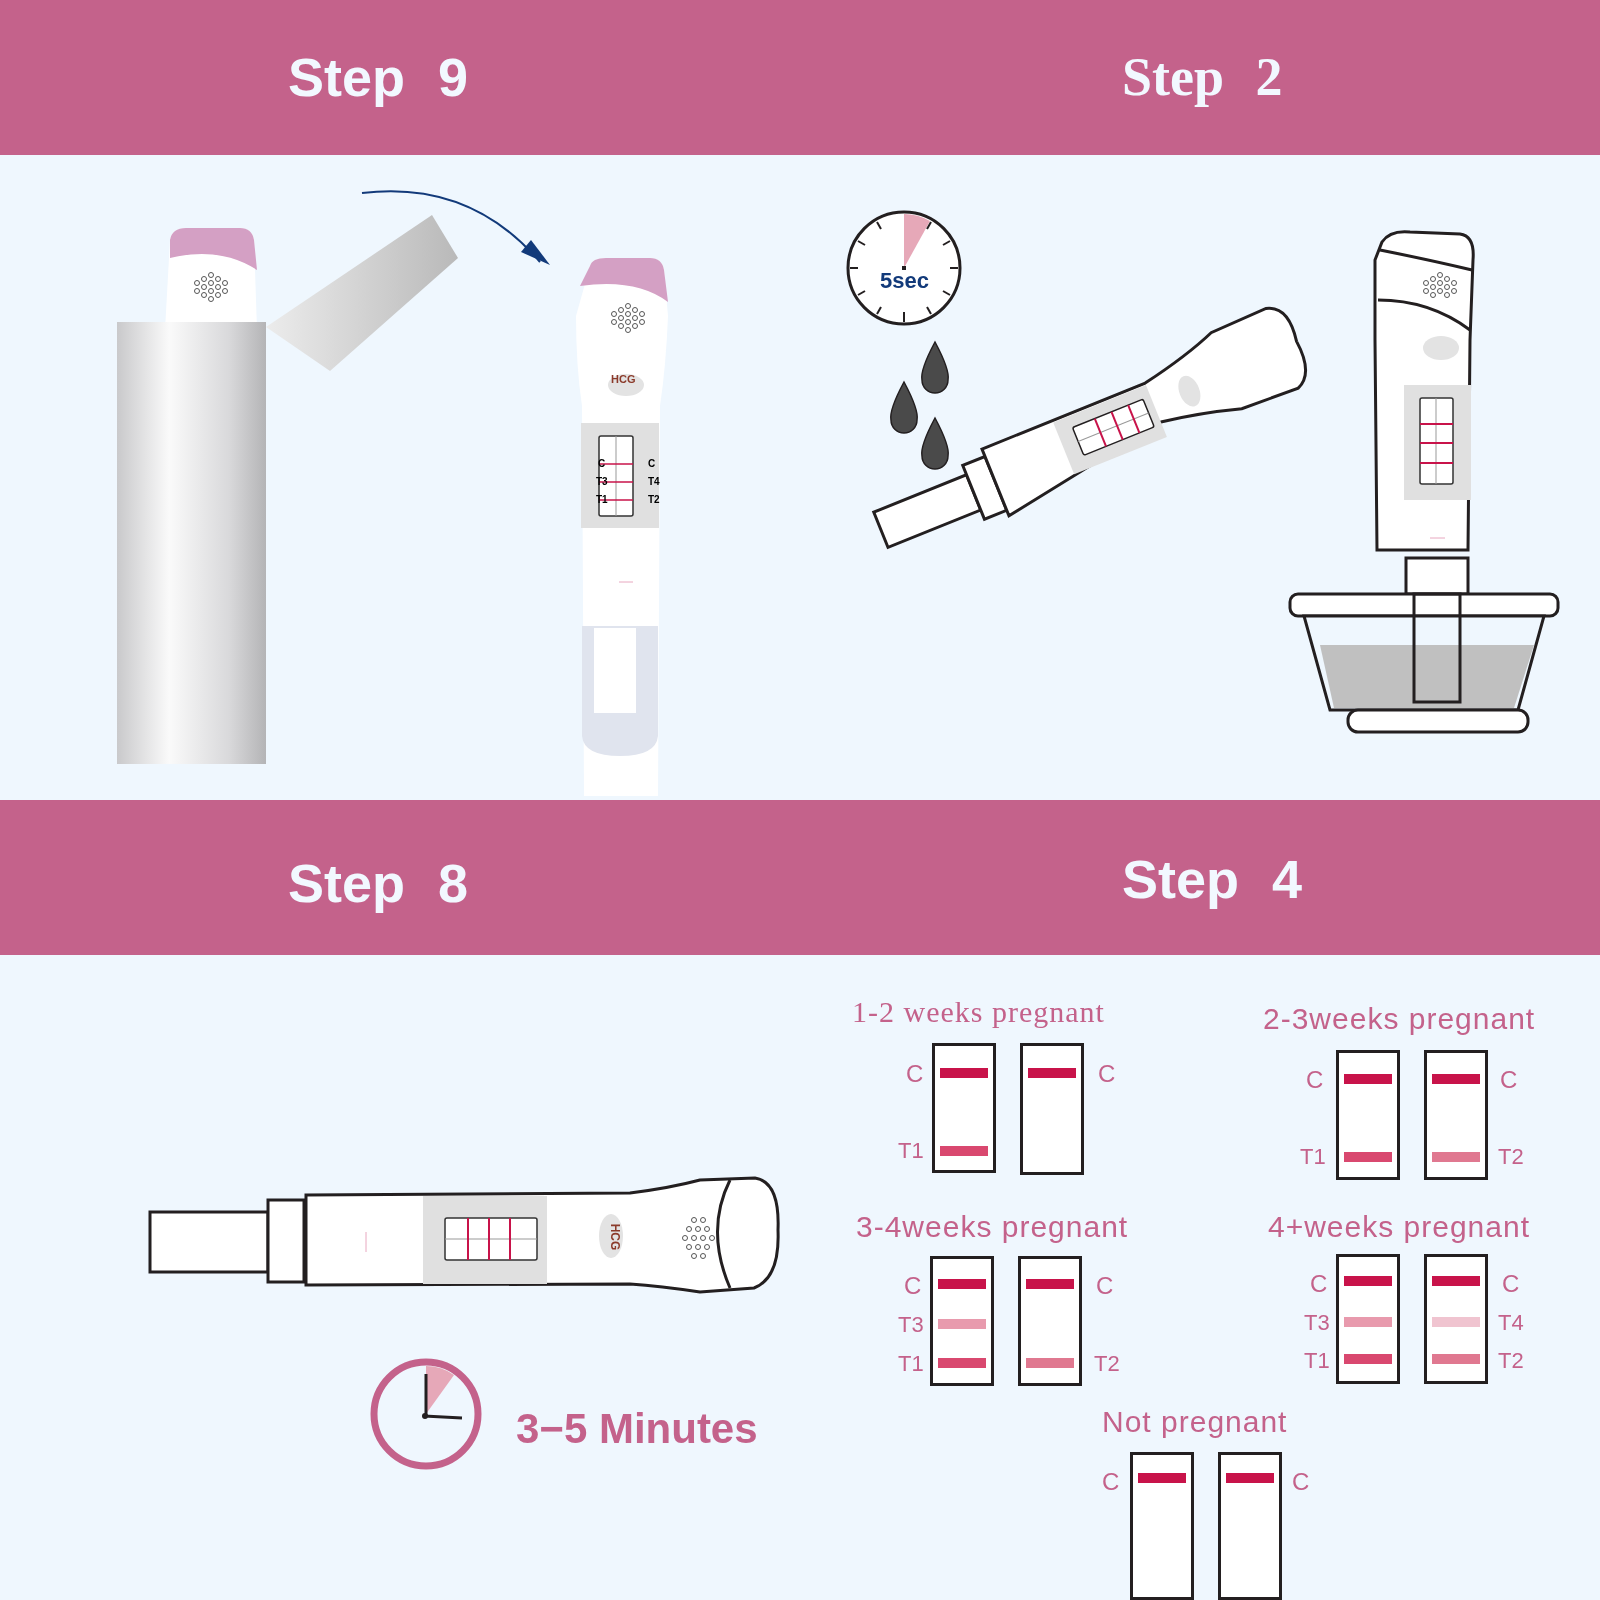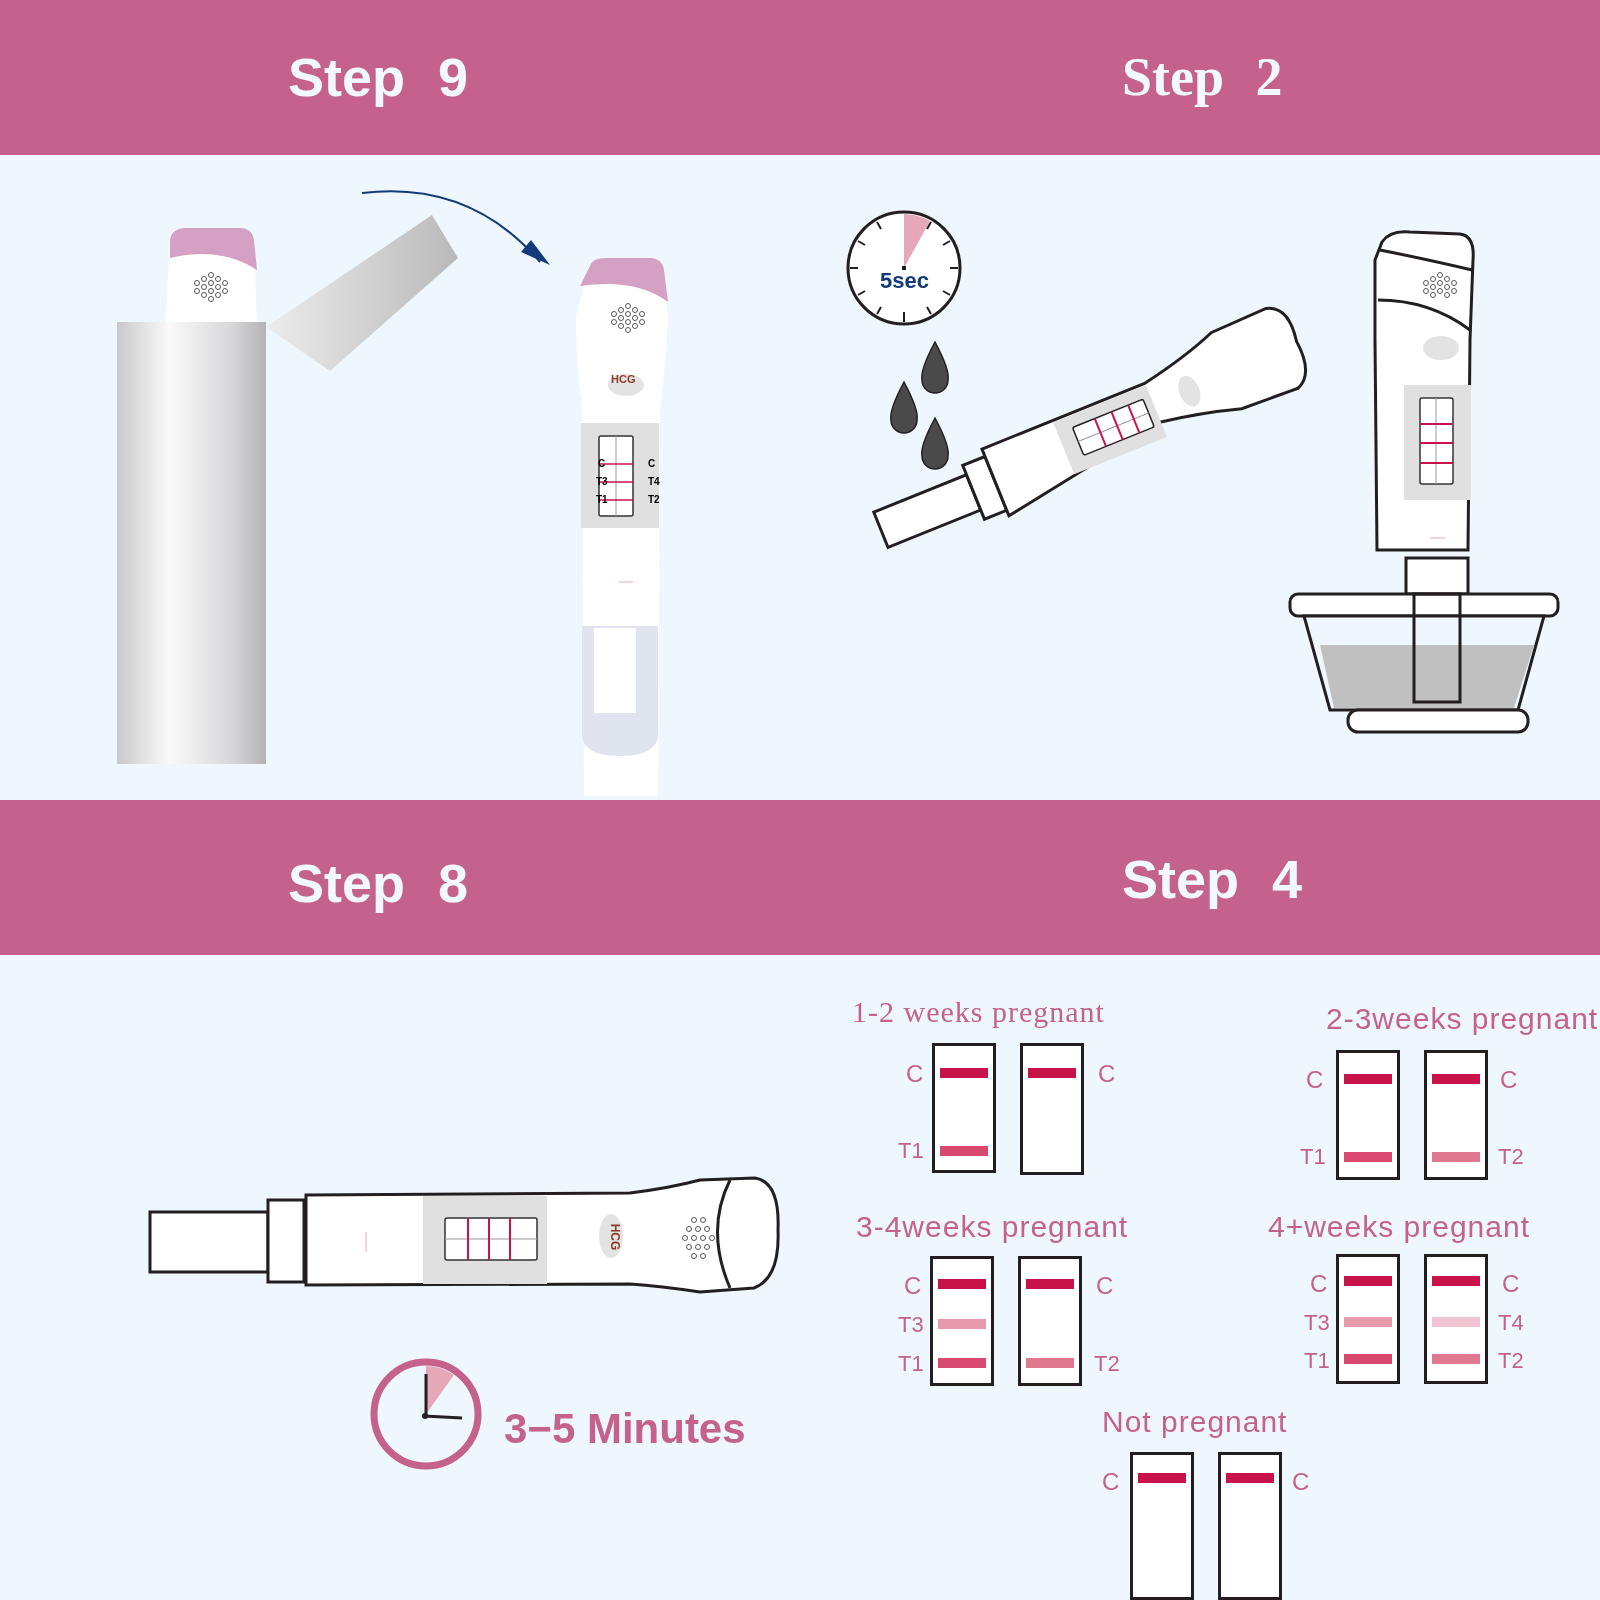--- a/index.html
+++ b/index.html
@@ -220,38 +220,38 @@
   </svg>
   <div class="abs" style="left:602px;top:1230px;font-size:12px;color:#8b3a2a;font-weight:bold;transform:rotate(90deg);">HCG</div>
 
   <svg width="120" height="120" style="left:370px;top:1358px;">
     <circle cx="56" cy="56" r="52" fill="none" stroke="#c4628b" stroke-width="7"></circle>
     <path d="M56 56 L56 8 A48 48 0 0 1 84 17 Z" fill="#e6a8b8"></path>
     <line x1="56" y1="58" x2="56" y2="16" stroke="#231f20" stroke-width="3"></line>
     <line x1="54" y1="58" x2="92" y2="60" stroke="#231f20" stroke-width="3"></line>
     <circle cx="55" cy="58" r="3" fill="#231f20"></circle>
   </svg>
-  <div class="minutes" style="left:504px;top:1405px;">3−5 Minutes</div>
+  <div class="minutes" style="left:516px;top:1405px;">3−5 Minutes</div>
 </div>
 
 <div>
 
   <div class="label-pink" style="left:852px;top:995px;font-family:Liberation Serif, serif;">1-2 weeks pregnant</div>
   <div class="strip" style="left:932px;top:1043px;">
     <div class="band" style="top:22px;background:#c8134a;"></div>
     <div class="band" style="top:100px;background:#d9486f;"></div>
   </div>
   <div class="strip" style="left:1020px;top:1043px;height:132px;">
     <div class="band" style="top:22px;background:#c8134a;"></div>
   </div>
   <div class="lbl" style="left:906px;top:1060px;">C</div>
   <div class="lbl" style="left:898px;top:1138px;font-size:22px;">T1</div>
   <div class="lbl" style="left:1098px;top:1060px;">C</div>
 
-  <div class="label-pink" style="left:1326px;top:1002px;">2-3weeks pregnant</div>
+  <div class="label-pink" style="left:1263px;top:1002px;">2-3weeks pregnant</div>
   <div class="strip" style="left:1336px;top:1050px;">
     <div class="band" style="top:21px;background:#c8134a;"></div>
     <div class="band" style="top:99px;background:#d9486f;"></div>
   </div>
   <div class="strip" style="left:1424px;top:1050px;">
     <div class="band" style="top:21px;background:#c8134a;"></div>
     <div class="band" style="top:99px;background:#e07890;"></div>
   </div>
   <div class="lbl" style="left:1306px;top:1066px;">C</div>
   <div class="lbl" style="left:1300px;top:1144px;font-size:22px;">T1</div>

